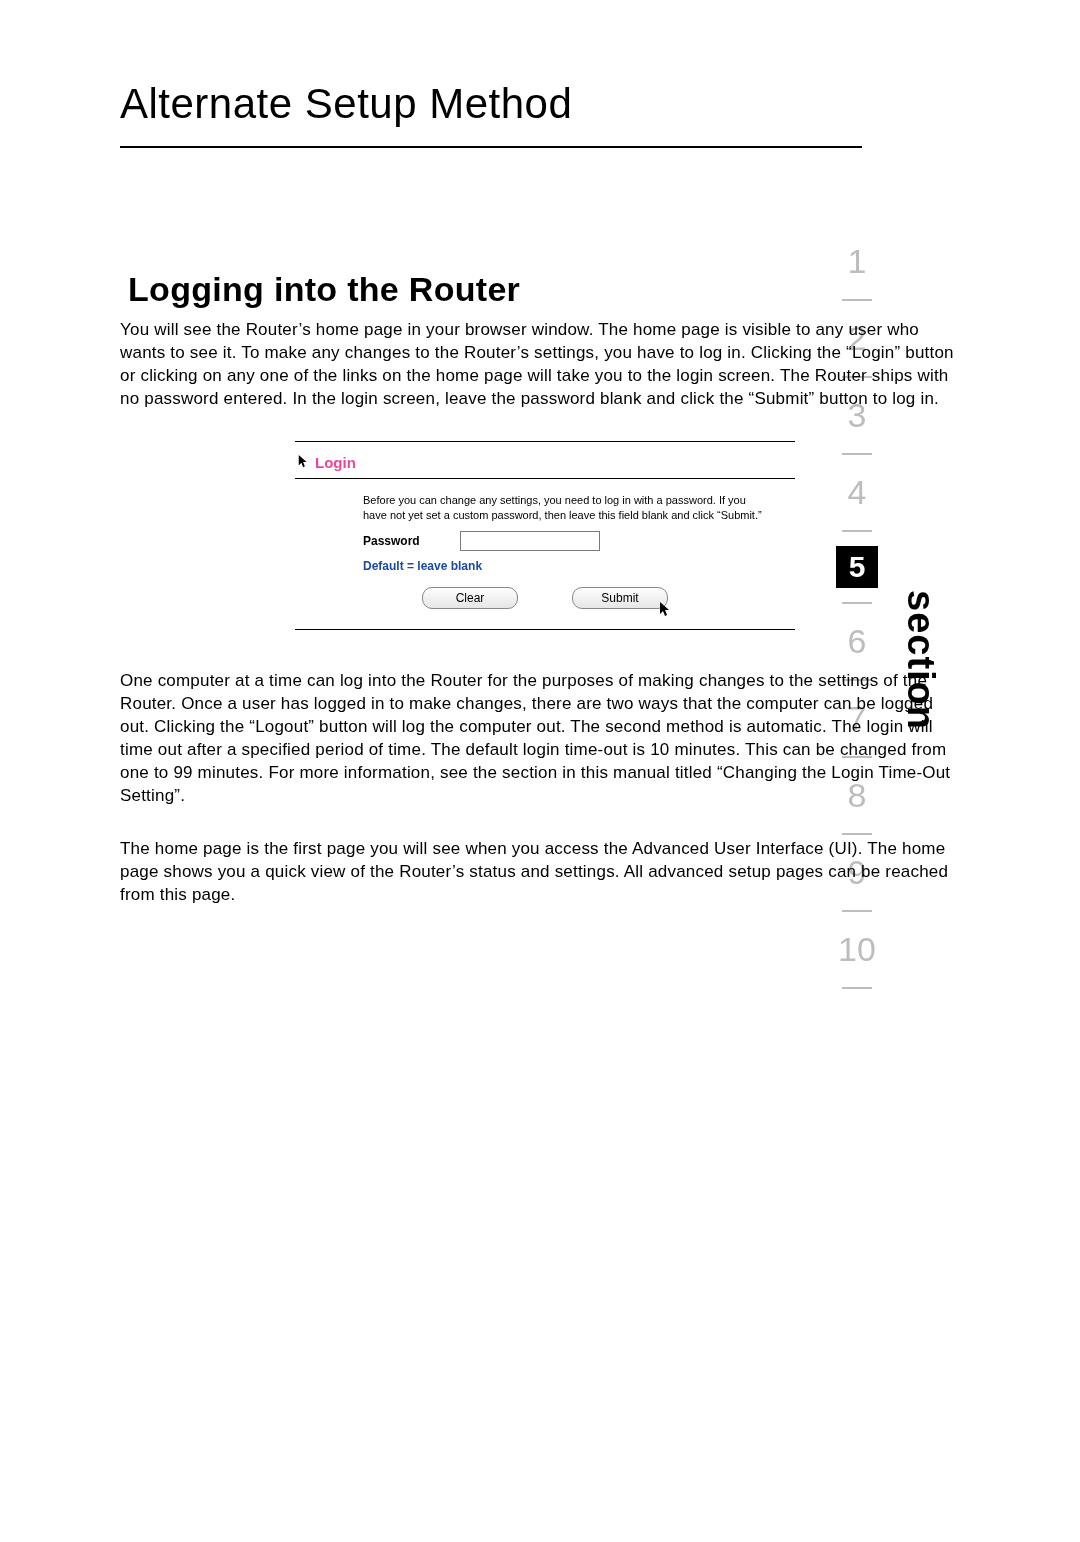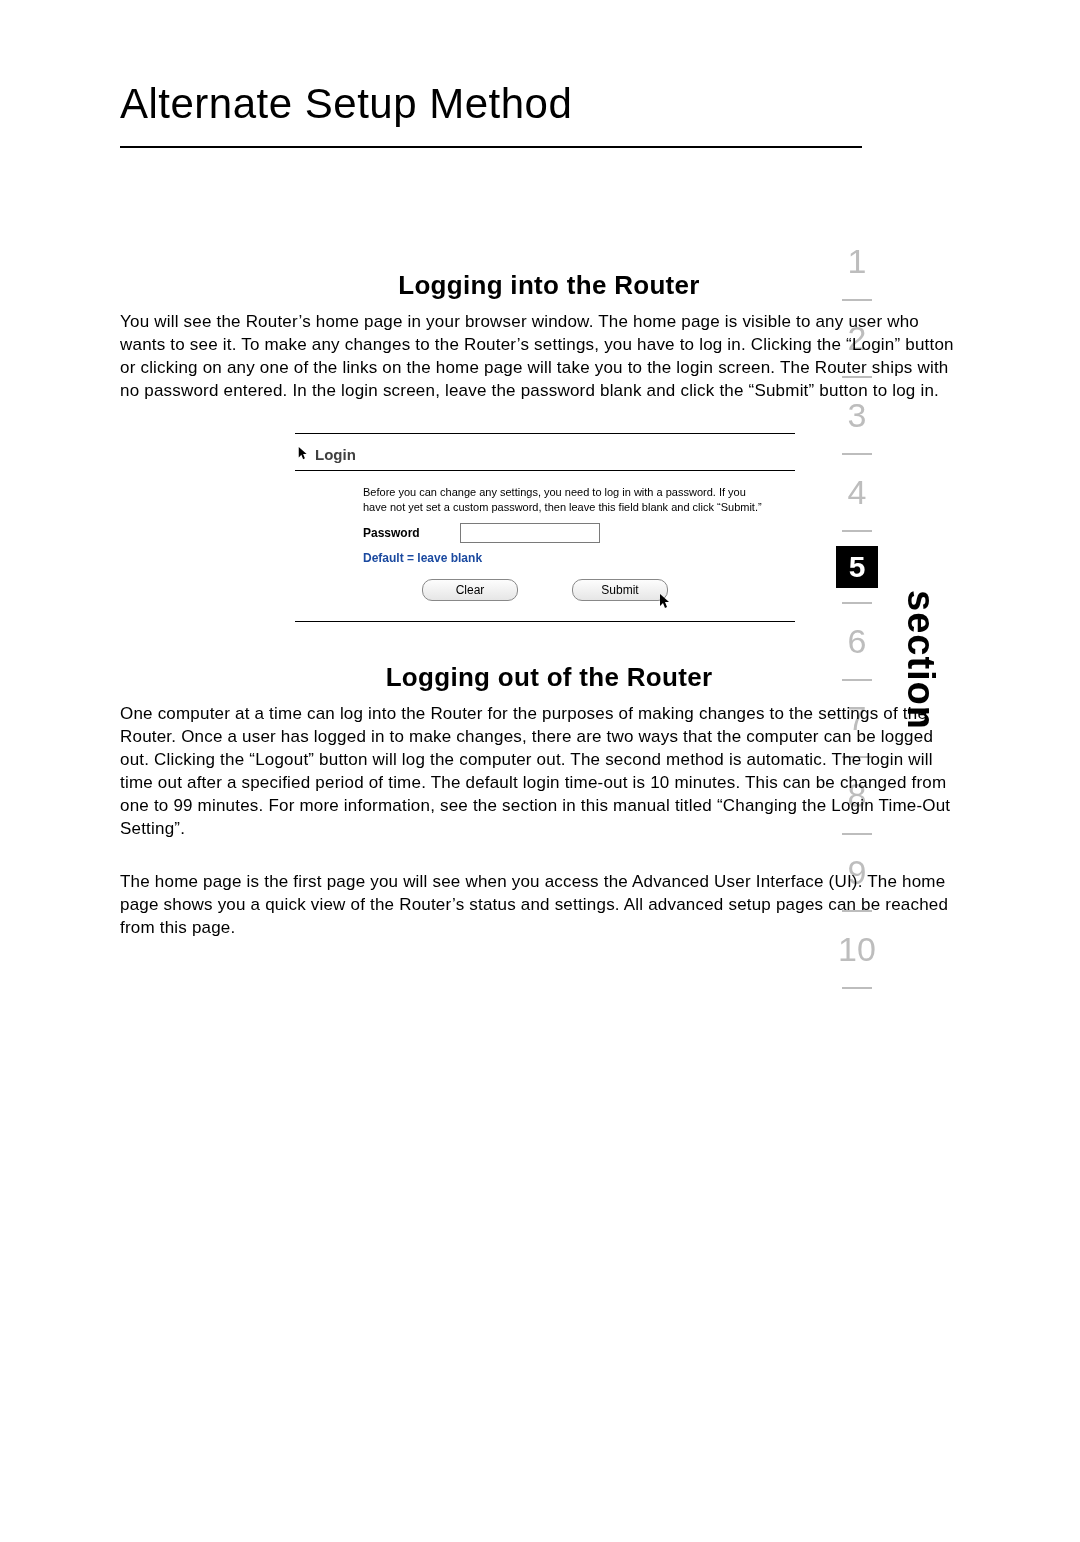--- a/index.html
+++ b/index.html
@@ -34,25 +34,24 @@
     border-top: 2px solid #000;
     margin: 0 110px 0 120px;
   }
   .body-col {
     position: absolute;
     left: 120px;
     top: 270px;
     width: 850px;
   }
   h3.subhead {
-    font-size: 26px;
+    font-size: 34px;
     font-weight: 700;
     margin: 0 0 10px 8px;
     letter-spacing: 0.3px;
-    text-align: center;
   }
   p.para {
     font-size: 17px;
     line-height: 1.35;
     margin: 0 0 30px 0;
     letter-spacing: 0.2px;
     max-width: 840px;
   }
 
   
@@ -98,21 +97,21 @@
   
   .login-box {
     width: 500px;
     margin: 0 auto 40px auto;
     border-top: 1.5px solid #000;
     border-bottom: 1.5px solid #000;
     padding: 12px 0 20px 0;
     font-family: Verdana, Geneva, sans-serif;
   }
   .login-box .login-link {
-    color: #404040;
+    color: #ec4899;
     font-size: 15px;
     font-weight: 700;
     display: inline-flex;
     align-items: center;
     gap: 4px;
     margin-left: 2px;
   }
   .login-box .login-link svg {
     width: 14px; height: 14px;
   }
@@ -250,21 +249,20 @@
           <span class="submit-wrap">
             <button class="ui-btn">Submit</button>
             <svg class="cursor" viewBox="0 0 16 16">
                 <path d="M2 1 L2 13 L5 10 L7 15 L9 14 L7 9 L11 9 Z" fill="#000"></path>
               </svg>
           </span>
         </div>
       </div>
     </div>
 
-    <h3 class="subhead">Logging out of the Router</h3>
     <p class="para">One computer at a time can log into the Router for the purposes of making changes to the settings of the Router. Once a user has logged in to make changes, there are two ways that the computer can be logged out. Clicking the “Logout” button will log the computer out. The second method is automatic. The login will time out after a specified period of time. The default login time-out is 10 minutes. This can be changed from one to 99 minutes. For more information, see the section in this manual titled “Changing the Login Time-Out Setting”.</p>
 
     <p class="para">The home page is the first page you will see when you access the Advanced User Interface (UI). The home page shows you a quick view of the Router’s status and settings. All advanced setup pages can be reached from this page.</p>
 
   </div>
 
 
 </div>
 
 </body></html>

